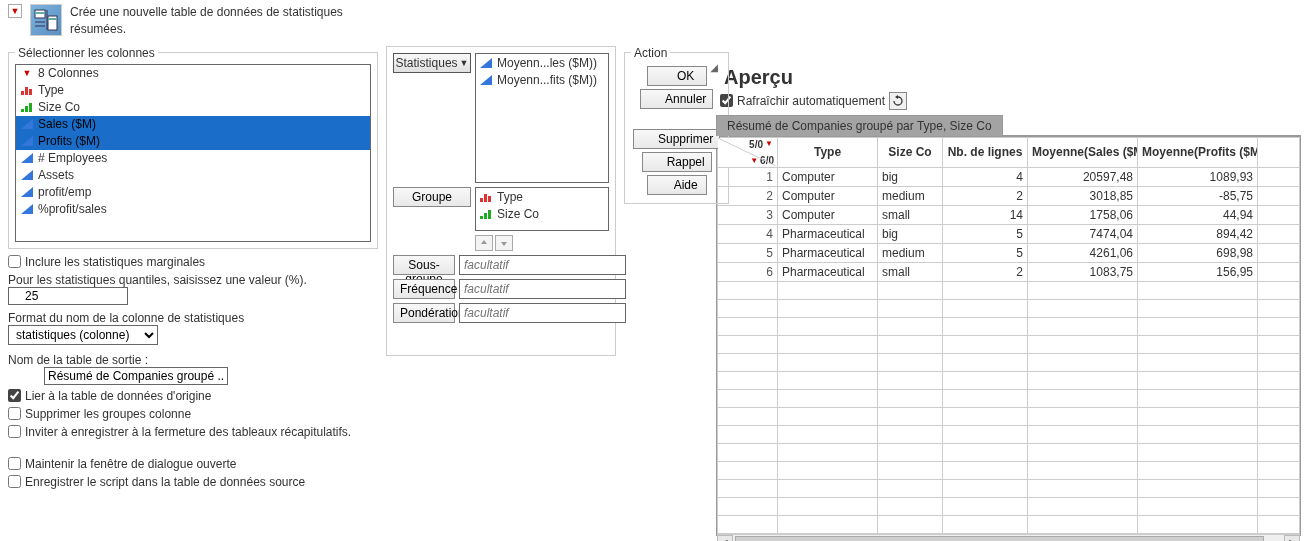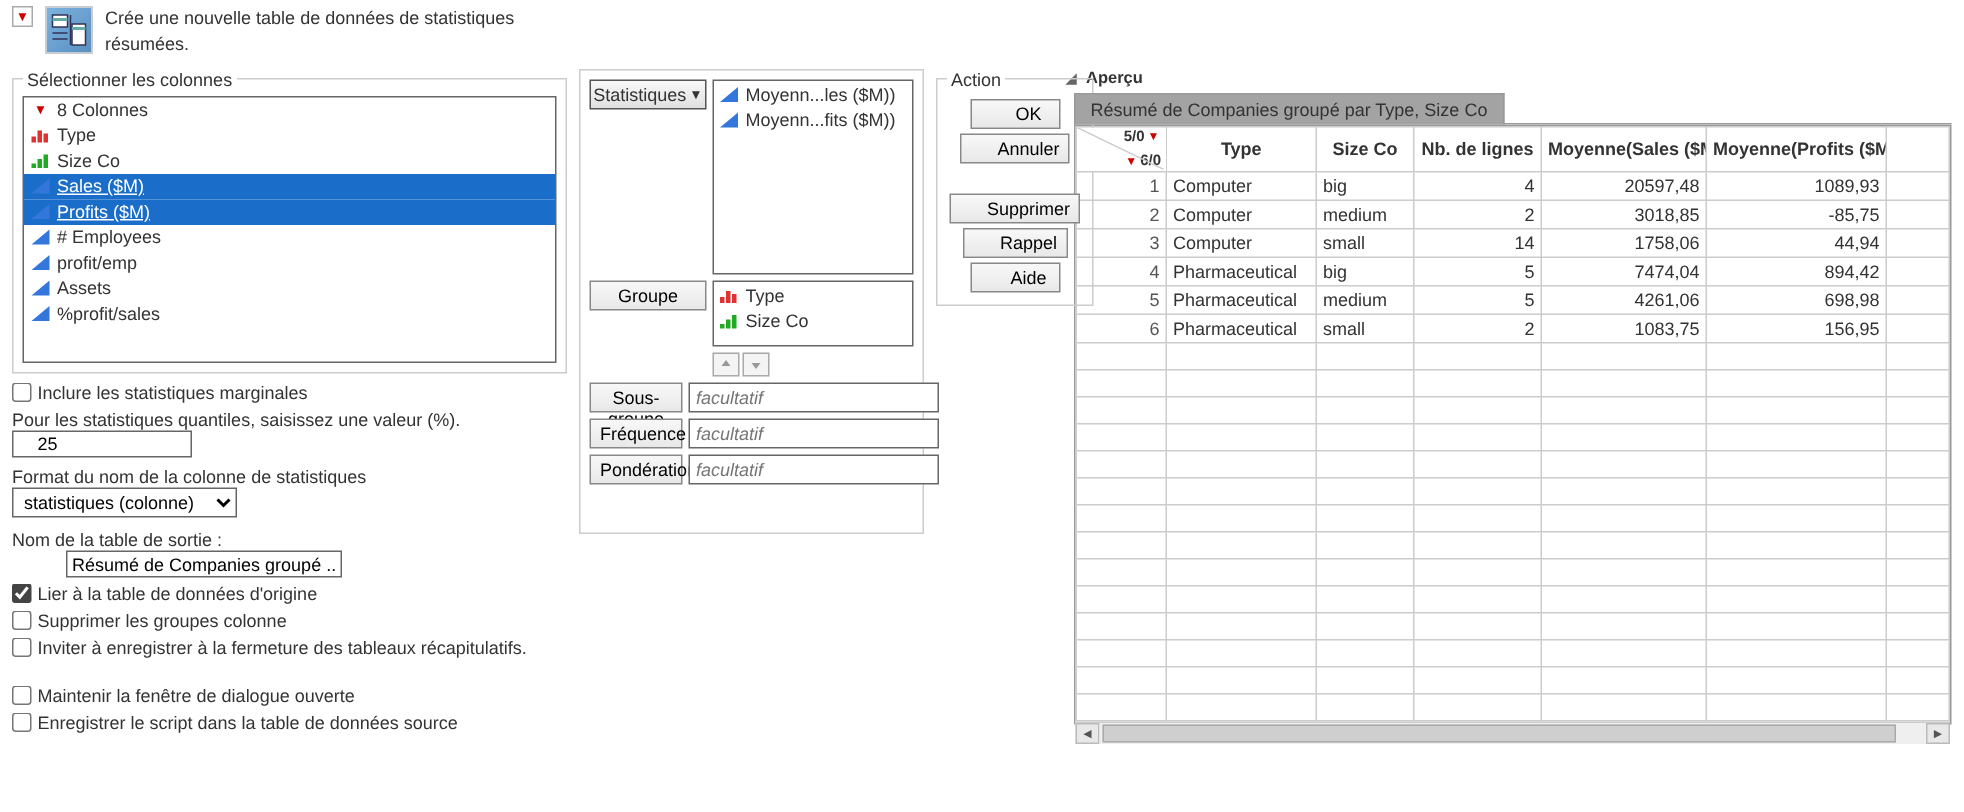--- a/index.html
+++ b/index.html
@@ -38,21 +38,21 @@
   }
   legend { font-size: 12px; padding: 0 3px; color: #333; }
   .col-list {
     border: 1px solid #666; background: #fff; height: 178px; overflow: auto;
   }
   .col-list-header, .col-list-row {
     display: flex; align-items: center; padding: 1px 4px; gap: 4px;
     height: 17px; font-size: 12px; white-space: nowrap;
   }
   .col-list-header { border-bottom: 0; }
-  .col-list-row.selected { background: #1a6ec9; color: #ffffff; text-decoration: underline; }
+  .col-list-row.selected { background: #1a6ec9; color: #000000; }
   .icon { width: 14px; height: 12px; display: inline-flex; align-items:center; justify-content:center; flex-shrink:0; }
   .checkbox-row { display: flex; align-items: center; gap: 4px; margin: 4px 0; }
   input[type=checkbox] { width: 13px; height: 13px; margin:0; accent-color: #444;}
   .plain-label { font-size: 12px; margin-top: 4px; display:block; }
   .text-input {
     border: 1px solid #666; padding: 1px 3px; font-size: 12px; height: 18px;
     background: #fff; font-family: inherit;
   }
   .select {
     border: 1px solid #666; padding: 1px 3px; font-size: 12px; height: 20px;
@@ -84,21 +84,21 @@
   .mini-btns { display:flex; gap:2px; margin-left:82px; margin-bottom:4px;}
   .mini-btn { width:18px; height:16px; border:1px solid #aaa; background:#f4f4f4; font-size:10px; display:flex; align-items:center; justify-content:center; color:#888; cursor:pointer;}
   .action-btns { display:flex; flex-direction:column; gap:3px; align-items:center; padding:2px;}
   .action-btns .btn { min-width: 60px; padding-left: 24px; }
   .action-gap { height: 14px; }
   .preview-header { display:flex; align-items:center; gap:4px; margin-bottom:3px;}
   .disclose-tri {
     width:12px; height:12px; display:inline-flex; align-items:center; justify-content:center;
     font-size:10px; color:#666;
   }
-  .preview-title { font-weight:bold; font-size:11px; }
+  .preview-title { font-weight:bold; font-size:20px;margin-top:20px; }
   .refresh-row { display:flex; align-items:center; gap:4px; margin-bottom:4px; padding-left:12px;}
   .refresh-btn { width:18px; height:18px; border:1px solid #888; background:#f0f0f0; display:flex; align-items:center; justify-content:center;}
   .tab-bar { display:flex; border-bottom:1px solid #999; margin-left:8px;}
   .tab {
     border:1px solid #999; border-bottom:none; padding:3px 10px; font-size:12px;
     background:#a3a3a3; position:relative; top:1px;
   }
   .grid-wrap { border:1px solid #999; background:#fff; margin-left:8px; height: 400px; display:flex; flex-direction:column;}
   .grid { width:100%; border-collapse:collapse; font-size:12px; table-layout:fixed;}
   .grid th, .grid td { border:1px solid #ccc; padding:2px 4px; height:18px; text-align:right; overflow:hidden; white-space:nowrap;}
@@ -188,29 +188,29 @@
                   </svg>
                 </span>
                 <span># Employees</span>
               </div>
               <div class="col-list-row">
                 <span class="icon">
                   <svg width="14" height="12">
                     <path d="M1 11 L13 1 L13 11 Z" fill="#37d"></path>
                   </svg>
                 </span>
+                <span>Assets</span>
+              </div>
+              <div class="col-list-row">
+                <span class="icon">
+                  <svg width="14" height="12">
+                    <path d="M1 11 L13 1 L13 11 Z" fill="#37d"></path>
+                  </svg>
+                </span>
                 <span>profit/emp</span>
-              </div>
-              <div class="col-list-row">
-                <span class="icon">
-                  <svg width="14" height="12">
-                    <path d="M1 11 L13 1 L13 11 Z" fill="#37d"></path>
-                  </svg>
-                </span>
-                <span>Assets</span>
               </div>
               <div class="col-list-row">
                 <span class="icon">
                   <svg width="14" height="12">
                     <path d="M1 11 L13 1 L13 11 Z" fill="#37d"></path>
                   </svg>
                 </span>
                 <span>%profit/sales</span>
               </div>
             </div>
@@ -353,20 +353,30 @@
           <button class="btn">Rappel</button>
           <button class="btn">Aide</button>
         </div>
       </fieldset>
     </div>
 
     <div class="col-preview">
       <div class="preview-header">
         <span class="disclose-tri">◢</span>
         <span class="preview-title">Aperçu</span>
+      </div>
+      <div class="refresh-row">
+        <input type="checkbox" checked="" style="">
+        <span>Rafraîchir automatiquement</span>
+        <div class="refresh-btn">
+          <svg width="12" height="12" viewBox="0 0 12 12">
+              <path d="M6 2 A4 4 0 1 1 2 6" fill="none" stroke="#333" stroke-width="1.3"></path>
+              <path d="M6 0 L6 4 L3 2 Z" fill="#333"></path>
+            </svg>
+        </div>
       </div>
       <div class="tab-bar">
         <div class="tab">Résumé de Companies groupé par Type, Size Co</div>
       </div>
       <div class="grid-wrap">
         <table class="grid">
           <colgroup>
             <col style="width:60px">
               <col style="width:100px">
               <col style="width:65px">

